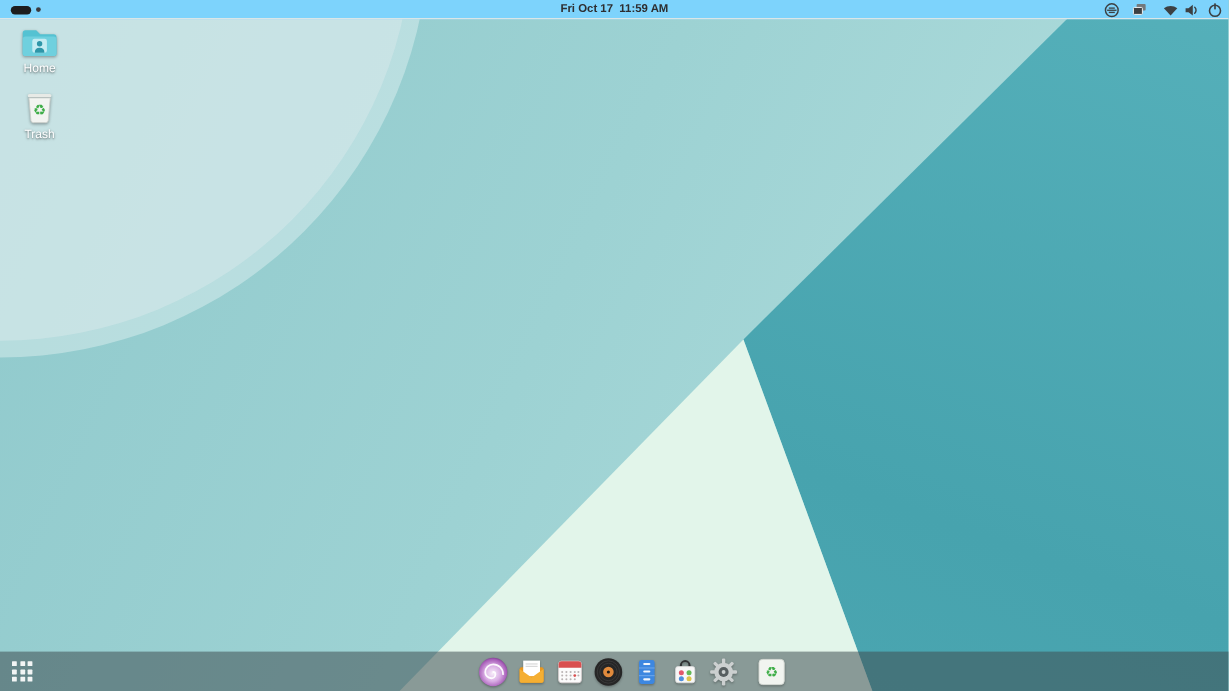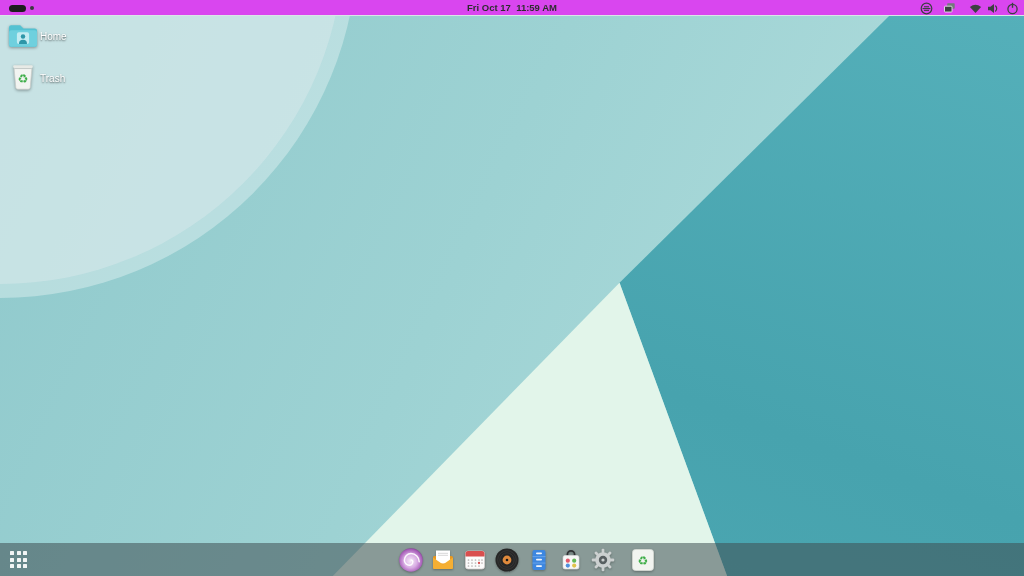--- a/index.html
+++ b/index.html
@@ -13,36 +13,36 @@
                background:rgba(238,247,248,0.40); }
   .wp-circle { position:absolute; left:-344px; top:-404px; width:688px; height:688px; border-radius:50%;
                background:rgba(213,231,234,0.55); }
   .wp-dark   { position:absolute; inset:0;
                background:linear-gradient(200deg,#55b0ba 0%,#47a3ae 55%,#4fa9b4 100%);
                clip-path:polygon(88.4% 0%, 100% 0%, 100% 100%, 71% 100%, 60.5% 49.1%); }
   .wp-mint   { position:absolute; inset:0; background:#e2f5ea;
                clip-path:polygon(60.5% 49.1%, 71% 100%, 32.5% 100%); }
 
   
-  .topbar { position:absolute; left:0; top:0; width:1024px; height:16px; background:#d946ef;
+  .topbar { position:absolute; left:0; top:0; width:1024px; height:16px; background:#7dd3fc;
             border-bottom:1px solid #d9e6e8; display:flex; align-items:center; z-index:10; }
   .ws-wrap { position:absolute; left:9px; top:0; height:16px; display:flex; align-items:center; gap:4px; }
   .ws-pill { width:17px; height:7px; border-radius:4px; background:#1d1d1f; }
   .ws-dot  { width:4px; height:4px; border-radius:50%; background:#3a3a3e; }
   .clock { position:absolute; left:0; right:0; top:0; height:16px; line-height:16px; text-align:center;
            font-size:9.5px; font-weight:bold; color:#2e2e30; white-space:pre; }
   .tray { position:absolute; right:5px; top:0; height:16px; display:flex; align-items:center; }
   .tray .ti { display:flex; align-items:center; justify-content:center; height:16px; }
   .ti-disc  { margin-right:10px; }
   .ti-stack { margin-right:13px; }
   .ti-wifi, .ti-vol { margin-right:5px; }
 
   
   .desk-icons { position:absolute; left:6px; top:20px; width:54px; z-index:5; }
-  .desk-item { width:54px; display:flex; align-items:center; margin-bottom:12px; cursor:default; }
+  .desk-item { width:54px; display:flex; flex-direction:column; align-items:center; margin-bottom:12px; cursor:default; }
   .desk-item .glyph { width:34px; height:30px; display:flex; align-items:center; justify-content:center;
                       filter:drop-shadow(0 1px 1.5px rgba(0,0,0,0.35)); }
   .desk-item .lbl { margin-top:2px; font-size:10px; color:#ffffff; text-shadow:0 1px 2px rgba(0,0,0,0.65); }
 
   
   .taskbar { position:absolute; left:0; bottom:0; width:1024px; height:33px;
              background:rgba(64,78,82,0.55); z-index:10; display:flex; align-items:center; }
   .launcher { position:absolute; left:10px; top:8px; width:17px; height:17px;
               display:grid; grid-template-columns:repeat(3,4px); grid-template-rows:repeat(3,4px); gap:2.5px; cursor:pointer; }
   .launcher span { width:4px; height:4px; background:#f2f5f5; border-radius:0.5px; }

